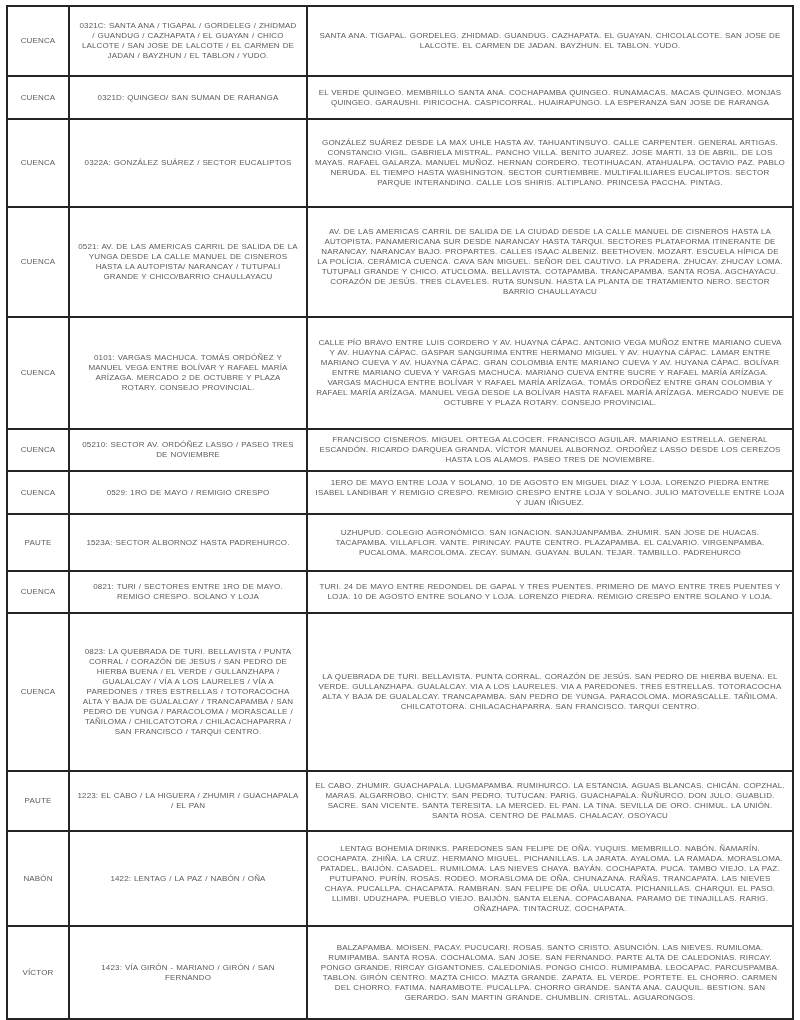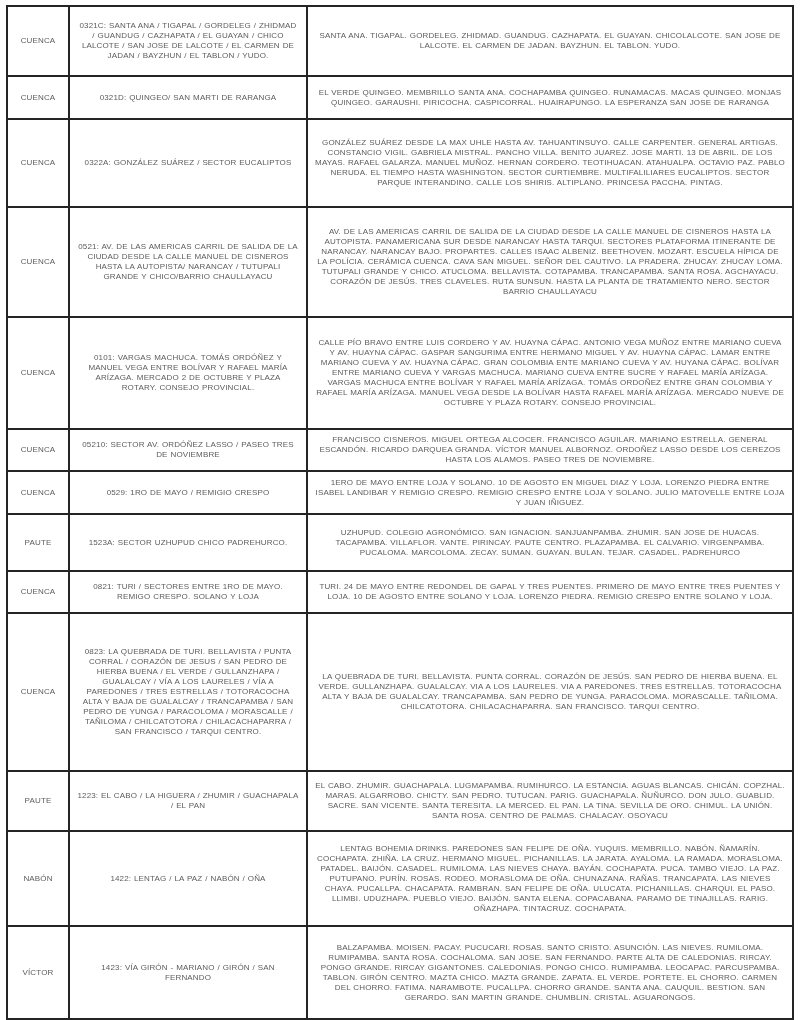--- a/index.html
+++ b/index.html
@@ -62,52 +62,52 @@
       <col class="c-detail">
     </colgroup>
     <tbody>
       <tr>
         <td>CUENCA</td>
         <td>0321C: SANTA ANA / TIGAPAL / GORDELEG / ZHIDMAD / GUANDUG / CAZHAPATA / EL GUAYAN / CHICO LALCOTE / SAN JOSE DE LALCOTE / EL CARMEN DE JADAN / BAYZHUN / EL TABLON / YUDO.</td>
         <td>SANTA ANA. TIGAPAL. GORDELEG. ZHIDMAD. GUANDUG. CAZHAPATA. EL GUAYAN. CHICOLALCOTE. SAN JOSE DE LALCOTE. EL CARMEN DE JADAN. BAYZHUN. EL TABLON. YUDO.</td>
       </tr>
       <tr>
         <td>CUENCA</td>
-        <td>0321D: QUINGEO/ SAN MARTI DE RARANGA</td>
+        <td>0321D: QUINGEO/ SAN SUMAN DE RARANGA</td>
         <td>EL VERDE QUINGEO. MEMBRILLO SANTA ANA. COCHAPAMBA QUINGEO. RUNAMACAS. MACAS QUINGEO. MONJAS QUINGEO. GARAUSHI. PIRICOCHA. CASPICORRAL. HUAIRAPUNGO. LA ESPERANZA SAN JOSE DE RARANGA</td>
       </tr>
       <tr>
         <td>CUENCA</td>
         <td>0322A: GONZÁLEZ SUÁREZ / SECTOR EUCALIPTOS</td>
         <td>GONZÁLEZ SUÁREZ DESDE LA MAX UHLE HASTA AV. TAHUANTINSUYO. CALLE CARPENTER. GENERAL ARTIGAS. CONSTANCIO VIGIL. GABRIELA MISTRAL. PANCHO VILLA. BENITO JUAREZ. JOSE MARTI. 13 DE ABRIL. DE LOS MAYAS. RAFAEL GALARZA. MANUEL MUÑOZ. HERNAN CORDERO. TEOTIHUACAN. ATAHUALPA. OCTAVIO PAZ. PABLO NERUDA. EL TIEMPO HASTA WASHINGTON. SECTOR CURTIEMBRE. MULTIFALILIARES EUCALIPTOS. SECTOR PARQUE INTERANDINO. CALLE LOS SHIRIS. ALTIPLANO. PRINCESA PACCHA. PINTAG.</td>
       </tr>
       <tr>
         <td>CUENCA</td>
-        <td>0521: AV. DE LAS AMERICAS CARRIL DE SALIDA DE LA CIUDAD DESDE LA CALLE MANUEL DE CISNEROS HASTA LA AUTOPISTA/ NARANCAY / TUTUPALI GRANDE Y CHICO/BARRIO CHAULLAYACU</td>
+        <td>0521: AV. DE LAS AMERICAS CARRIL DE SALIDA DE LA YUNGA DESDE LA CALLE MANUEL DE CISNEROS HASTA LA AUTOPISTA/ NARANCAY / TUTUPALI GRANDE Y CHICO/BARRIO CHAULLAYACU</td>
         <td>AV. DE LAS AMERICAS CARRIL DE SALIDA DE LA CIUDAD DESDE LA CALLE MANUEL DE CISNEROS HASTA LA AUTOPISTA. PANAMERICANA SUR DESDE NARANCAY HASTA TARQUI. SECTORES PLATAFORMA ITINERANTE DE NARANCAY. NARANCAY BAJO. PROPARTES. CALLES ISAAC ALBENIZ. BEETHOVEN. MOZART. ESCUELA HÍPICA DE LA POLÍCIA. CERÁMICA CUENCA. CAVA SAN MIGUEL. SEÑOR DEL CAUTIVO. LA PRADERA. ZHUCAY. ZHUCAY LOMA. TUTUPALI GRANDE Y CHICO. ATUCLOMA. BELLAVISTA. COTAPAMBA. TRANCAPAMBA. SANTA ROSA. AGCHAYACU. CORAZÓN DE JESÚS. TRES CLAVELES. RUTA SUNSUN. HASTA LA PLANTA DE TRATAMIENTO NERO. SECTOR BARRIO CHAULLAYACU</td>
       </tr>
       <tr>
         <td>CUENCA</td>
         <td>0101: VARGAS MACHUCA. TOMÁS ORDÓÑEZ Y MANUEL VEGA ENTRE BOLÍVAR Y RAFAEL MARÍA ARÍZAGA. MERCADO 2 DE OCTUBRE Y PLAZA ROTARY. CONSEJO PROVINCIAL.</td>
         <td>CALLE PÍO BRAVO ENTRE LUIS CORDERO Y AV. HUAYNA CÁPAC. ANTONIO VEGA MUÑOZ ENTRE MARIANO CUEVA Y AV. HUAYNA CÁPAC. GASPAR SANGURIMA ENTRE HERMANO MIGUEL Y AV. HUAYNA CÁPAC. LAMAR ENTRE MARIANO CUEVA Y AV. HUAYNA CÁPAC. GRAN COLOMBIA ENTE MARIANO CUEVA Y AV. HUYANA CÁPAC. BOLÍVAR ENTRE MARIANO CUEVA Y VARGAS MACHUCA. MARIANO CUEVA ENTRE SUCRE Y RAFAEL MARÍA ARÍZAGA. VARGAS MACHUCA ENTRE BOLÍVAR Y RAFAEL MARÍA ARÍZAGA. TOMÁS ORDOÑEZ ENTRE GRAN COLOMBIA Y RAFAEL MARÍA ARÍZAGA. MANUEL VEGA DESDE LA BOLÍVAR HASTA RAFAEL MARÍA ARÍZAGA. MERCADO NUEVE DE OCTUBRE Y PLAZA ROTARY. CONSEJO PROVINCIAL.</td>
       </tr>
       <tr>
         <td>CUENCA</td>
         <td>05210: SECTOR AV. ORDÓÑEZ LASSO / PASEO TRES DE NOVIEMBRE</td>
         <td>FRANCISCO CISNEROS. MIGUEL ORTEGA ALCOCER. FRANCISCO AGUILAR. MARIANO ESTRELLA. GENERAL ESCANDÓN. RICARDO DARQUEA GRANDA. VÍCTOR MANUEL ALBORNOZ. ORDOÑEZ LASSO DESDE LOS CEREZOS HASTA LOS ALAMOS. PASEO TRES DE NOVIEMBRE.</td>
       </tr>
       <tr>
         <td>CUENCA</td>
         <td>0529: 1RO DE MAYO / REMIGIO CRESPO</td>
         <td>1ERO DE MAYO ENTRE LOJA Y SOLANO. 10 DE AGOSTO EN MIGUEL DIAZ Y LOJA. LORENZO PIEDRA ENTRE ISABEL LANDIBAR Y REMIGIO CRESPO. REMIGIO CRESPO ENTRE LOJA Y SOLANO. JULIO MATOVELLE ENTRE LOJA Y JUAN IÑIGUEZ.</td>
       </tr>
       <tr>
         <td>PAUTE</td>
-        <td>1523A: SECTOR UZHUPUD CHICO PADREHURCO.</td>
-        <td>UZHUPUD. COLEGIO AGRONÓMICO. SAN IGNACION. SANJUANPAMBA. ZHUMIR. SAN JOSE DE HUACAS. TACAPAMBA. VILLAFLOR. VANTE. PIRINCAY. PAUTE CENTRO. PLAZAPAMBA. EL CALVARIO. VIRGENPAMBA. PUCALOMA. MARCOLOMA. ZECAY. SUMAN. GUAYAN. BULAN. TEJAR. CASADEL. PADREHURCO</td>
+        <td>1523A: SECTOR ALBORNOZ HASTA PADREHURCO.</td>
+        <td>UZHUPUD. COLEGIO AGRONÓMICO. SAN IGNACION. SANJUANPAMBA. ZHUMIR. SAN JOSE DE HUACAS. TACAPAMBA. VILLAFLOR. VANTE. PIRINCAY. PAUTE CENTRO. PLAZAPAMBA. EL CALVARIO. VIRGENPAMBA. PUCALOMA. MARCOLOMA. ZECAY. SUMAN. GUAYAN. BULAN. TEJAR. TAMBILLO. PADREHURCO</td>
       </tr>
       <tr>
         <td>CUENCA</td>
         <td>0821: TURI / SECTORES ENTRE 1RO DE MAYO. REMIGO CRESPO. SOLANO Y LOJA</td>
         <td>TURI. 24 DE MAYO ENTRE REDONDEL DE GAPAL Y TRES PUENTES. PRIMERO DE MAYO ENTRE TRES PUENTES Y LOJA. 10 DE AGOSTO ENTRE SOLANO Y LOJA. LORENZO PIEDRA. REMIGIO CRESPO ENTRE SOLANO Y LOJA.</td>
       </tr>
       <tr>
         <td>CUENCA</td>
         <td>0823: LA QUEBRADA DE TURI. BELLAVISTA / PUNTA CORRAL / CORAZÓN DE JESUS / SAN PEDRO DE HIERBA BUENA / EL VERDE / GULLANZHAPA / GUALALCAY / VÍA A LOS LAURELES / VÍA A PAREDONES / TRES ESTRELLAS / TOTORACOCHA ALTA Y BAJA DE GUALALCAY / TRANCAPAMBA / SAN PEDRO DE YUNGA / PARACOLOMA / MORASCALLE / TAÑILOMA / CHILCATOTORA / CHILACACHAPARRA / SAN FRANCISCO / TARQUI CENTRO.</td>
         <td>LA QUEBRADA DE TURI. BELLAVISTA. PUNTA CORRAL. CORAZÓN DE JESÚS. SAN PEDRO DE HIERBA BUENA. EL VERDE. GULLANZHAPA. GUALALCAY. VIA A LOS LAURELES. VIA A PAREDONES. TRES ESTRELLAS. TOTORACOCHA ALTA Y BAJA DE GUALALCAY. TRANCAPAMBA. SAN PEDRO DE YUNGA. PARACOLOMA. MORASCALLE. TAÑILOMA. CHILCATOTORA. CHILACACHAPARRA. SAN FRANCISCO. TARQUI CENTRO.</td>

